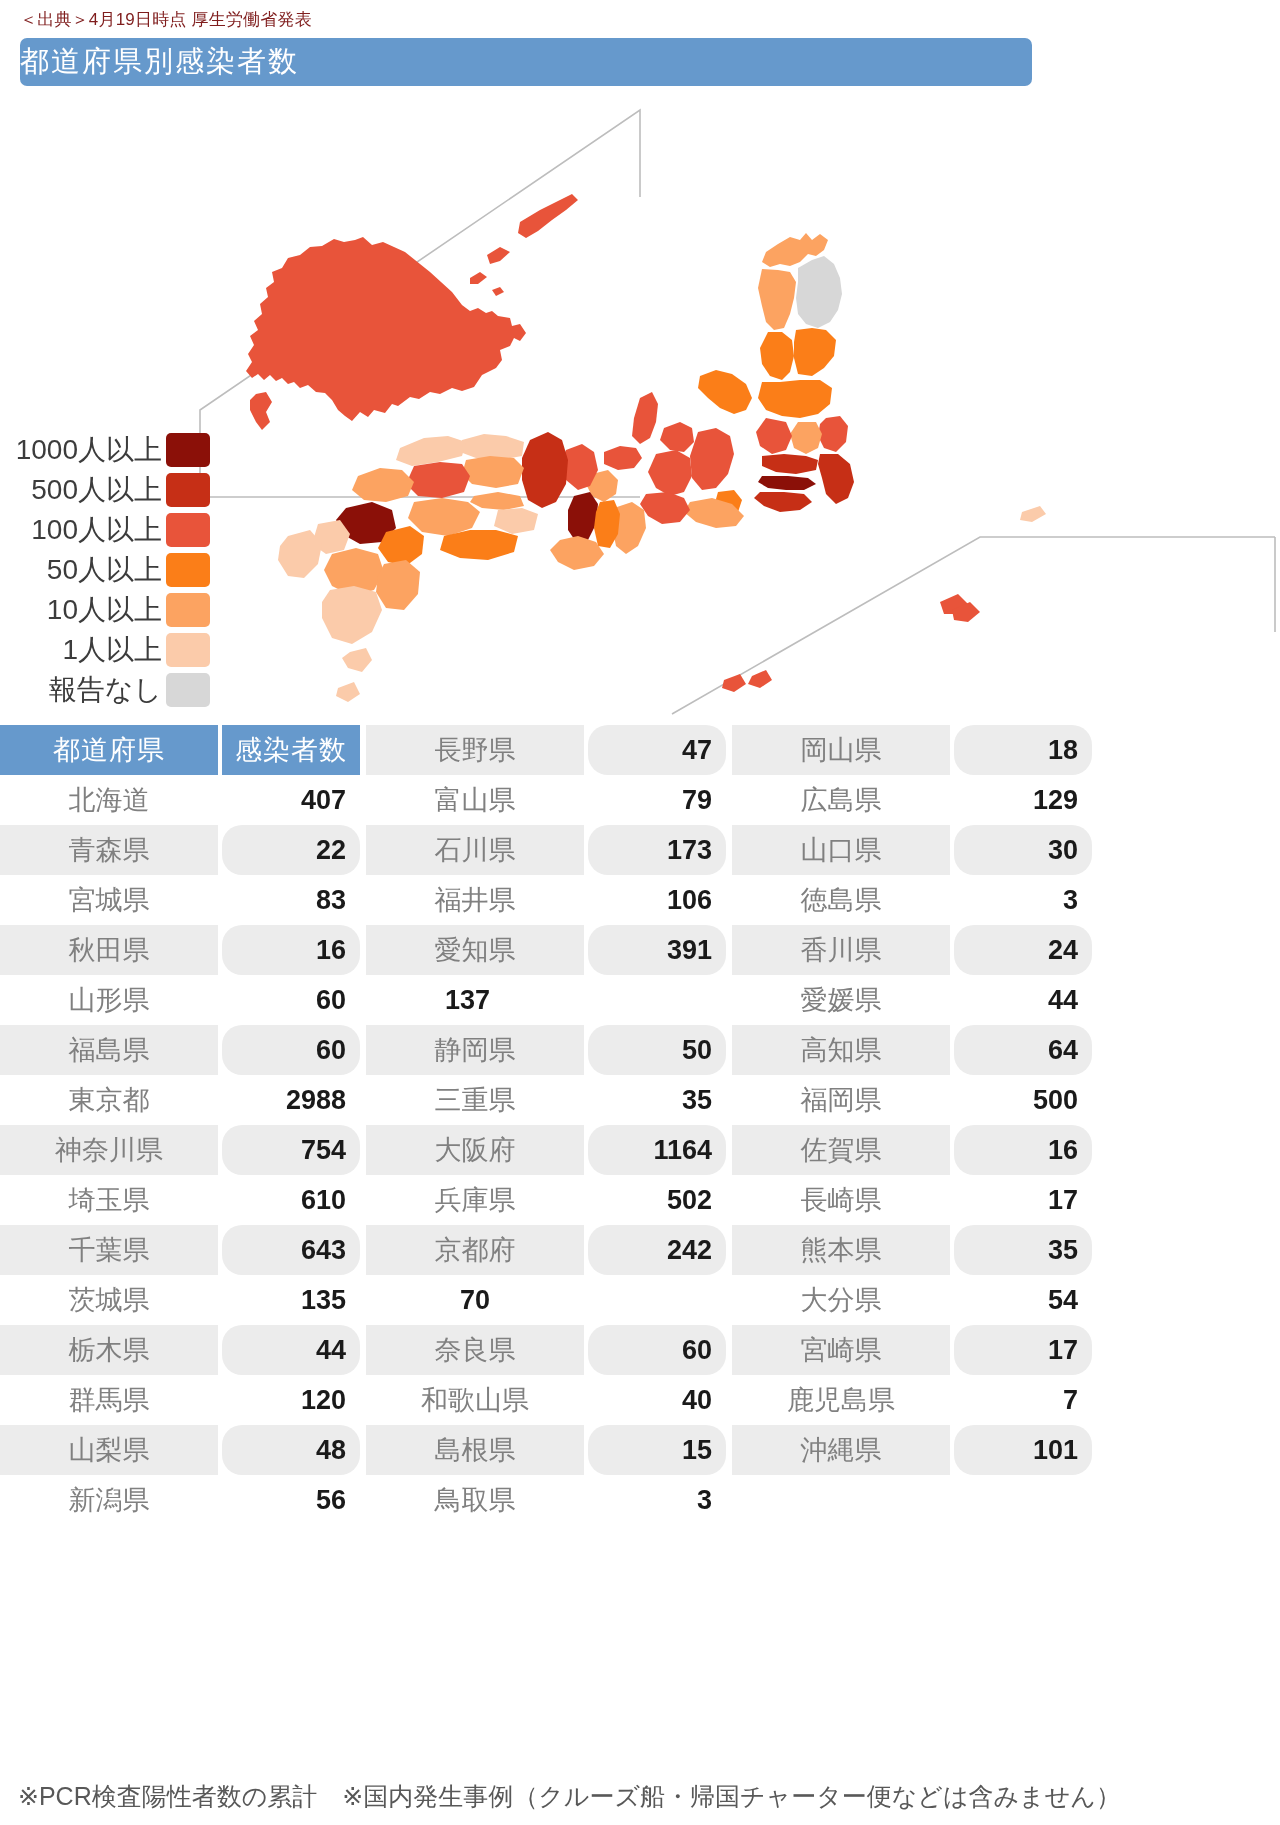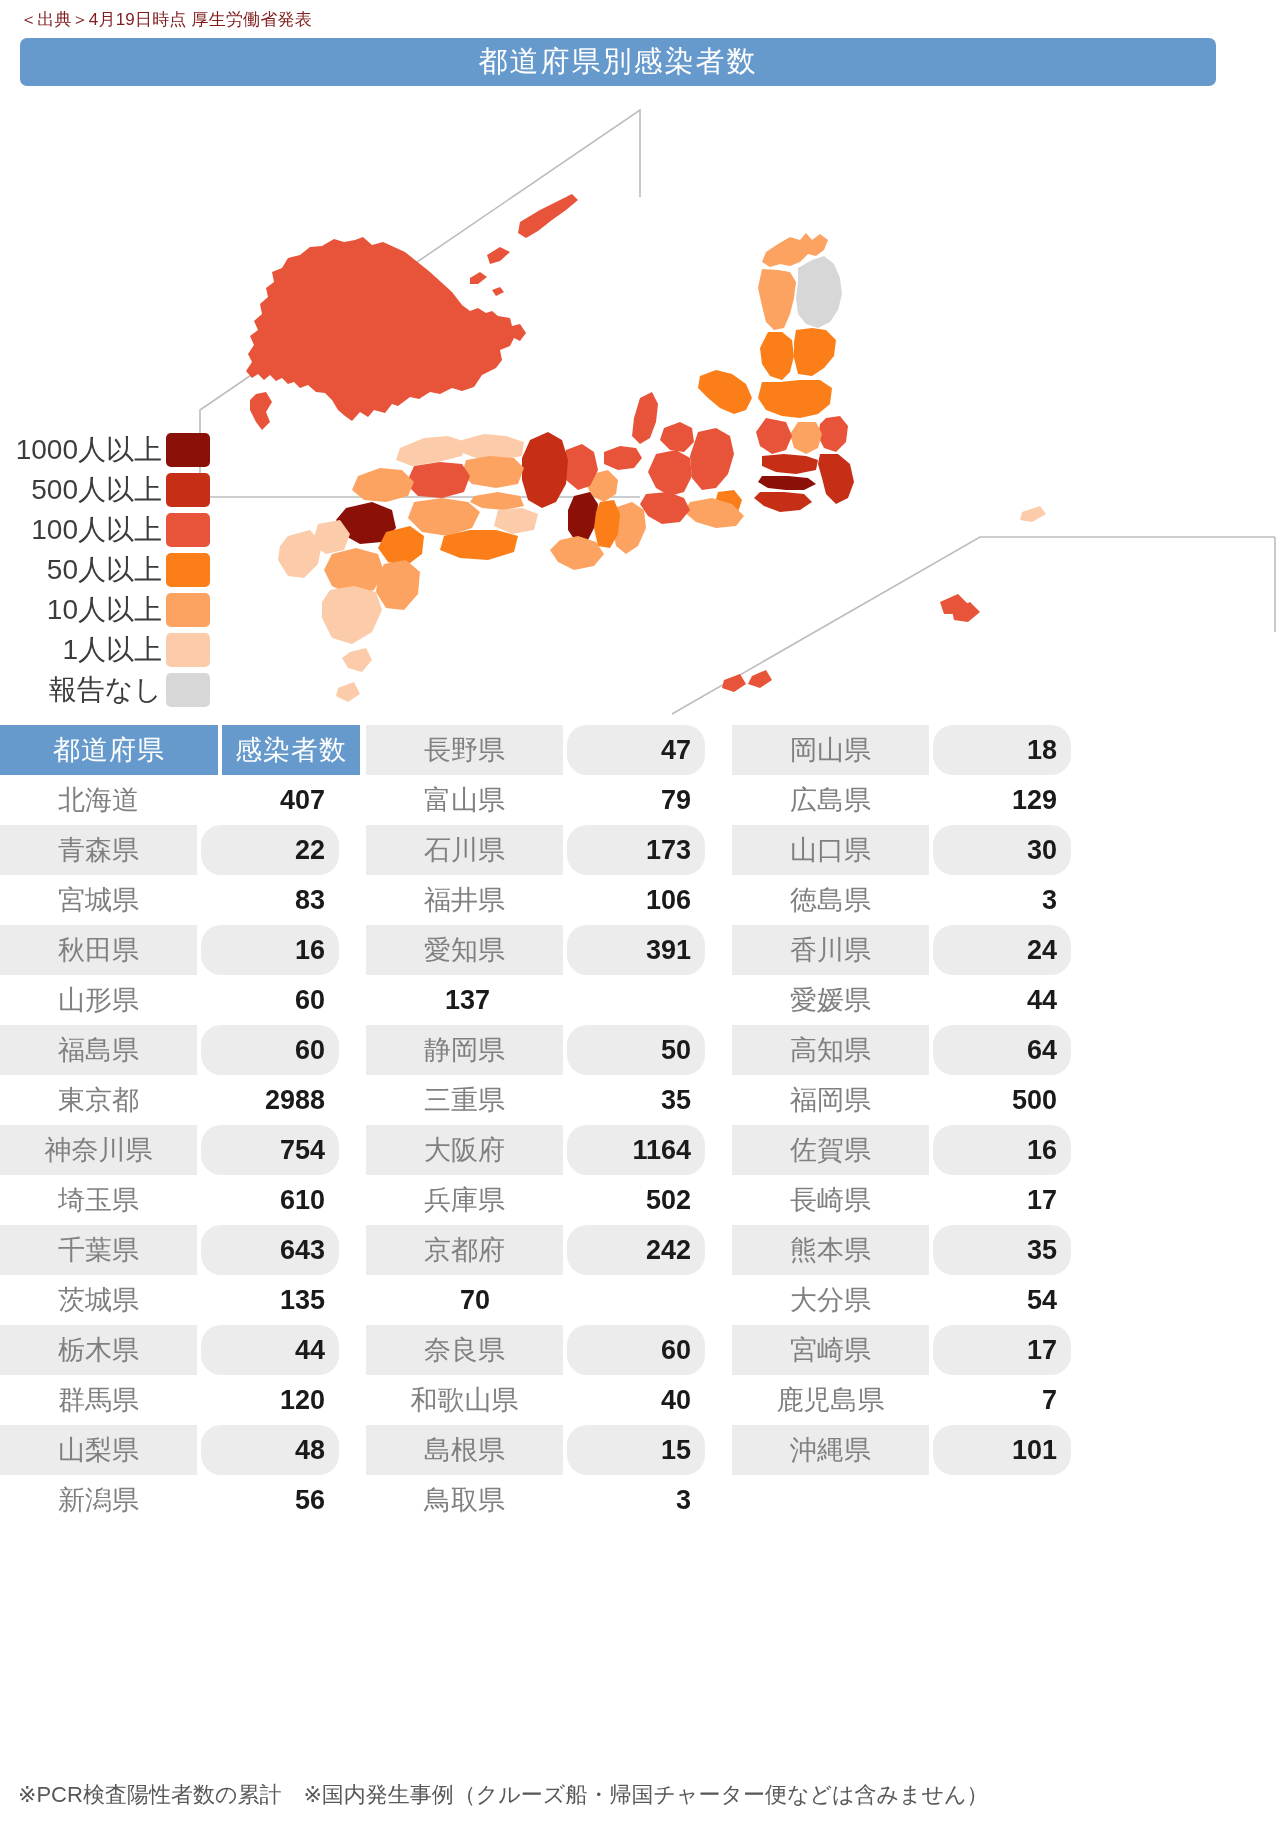--- a/index.html
+++ b/index.html
@@ -19,26 +19,25 @@
     font-size: 17px;
     color: #7f1d1d;
     letter-spacing: 0.2px;
     white-space: nowrap;
   }
 
   
   .title-banner {
     position: absolute;
     left: 20px; top: 38px;
-    width: 1196px; height: 48px;
+    width: 1012px; height: 48px;
     background: #6699cc;
     border-radius: 7px;
     display: flex;
     align-items: center;
-    justify-content: center;
   }
   .title-banner .title-text {
     color: #ffffff;
     font-size: 29px;
     letter-spacing: 2px;
   }
 
   
   .map-area {
     position: absolute;
@@ -93,21 +92,21 @@
     justify-content: center;
     letter-spacing: 1px;
   }
   .hdr-name { width: 218px; margin-right: 4px; }
   .hdr-count { width: 138px; }
 
   .data-row { display: flex; height: 50px; align-items: stretch; }
   .data-row.alt .cell-name,
   .data-row.alt .cell-count { background: #ececec; }
   .cell-name {
-    width: 197px;
+    width: 218px;
     margin-right: 4px;
     display: flex;
     align-items: center;
     justify-content: center;
     font-size: 27px;
     color: #808080;
     white-space: nowrap;
   }
   .cell-count {
     width: 138px;
@@ -119,21 +118,21 @@
     font-weight: bold;
     color: #1a1a1a;
     border-radius: 20px;
   }
   .cell-empty { width: 360px; height: 50px; background: transparent; }
 
   
   .footnote {
     position: absolute;
     left: 18px; top: 1780px;
-    font-size: 22px;
+    font-size: 25px;
     color: #585858;
     white-space: nowrap;
   }
 </style>
 </head>
 <body>
 
 <div class="page">
 
   <div class="source-line">＜出典＞4月19日時点 厚生労働省発表</div>

